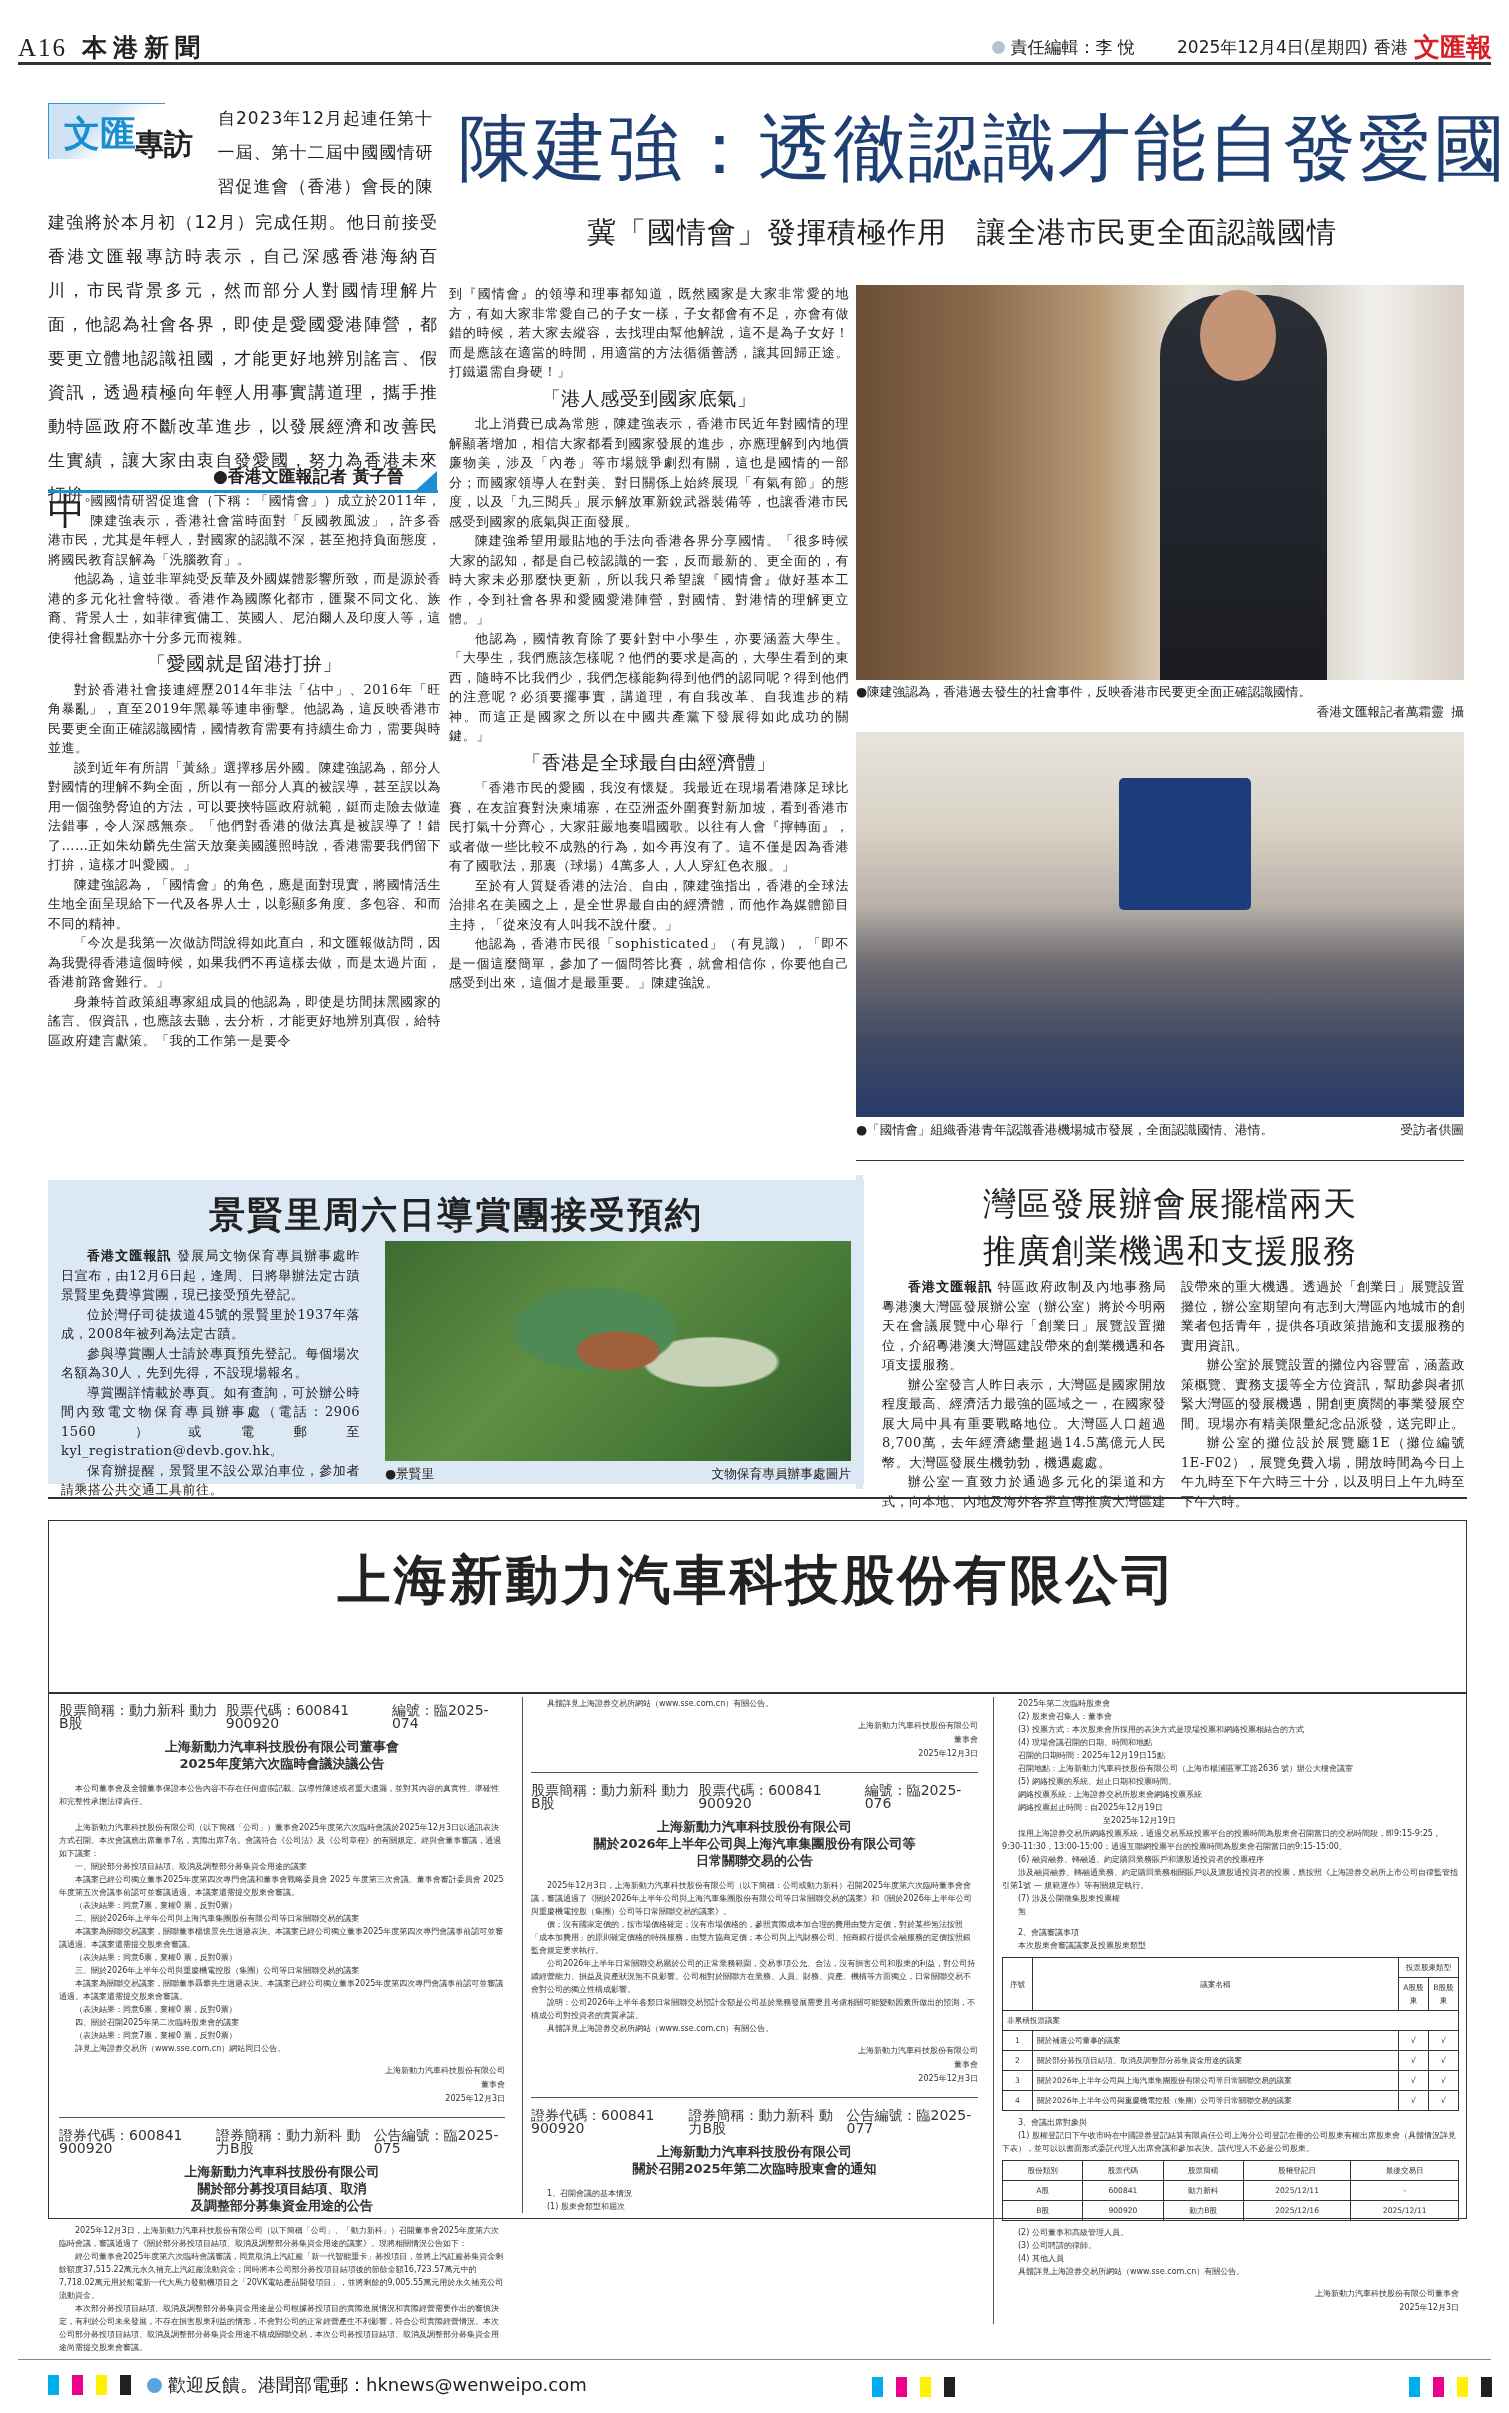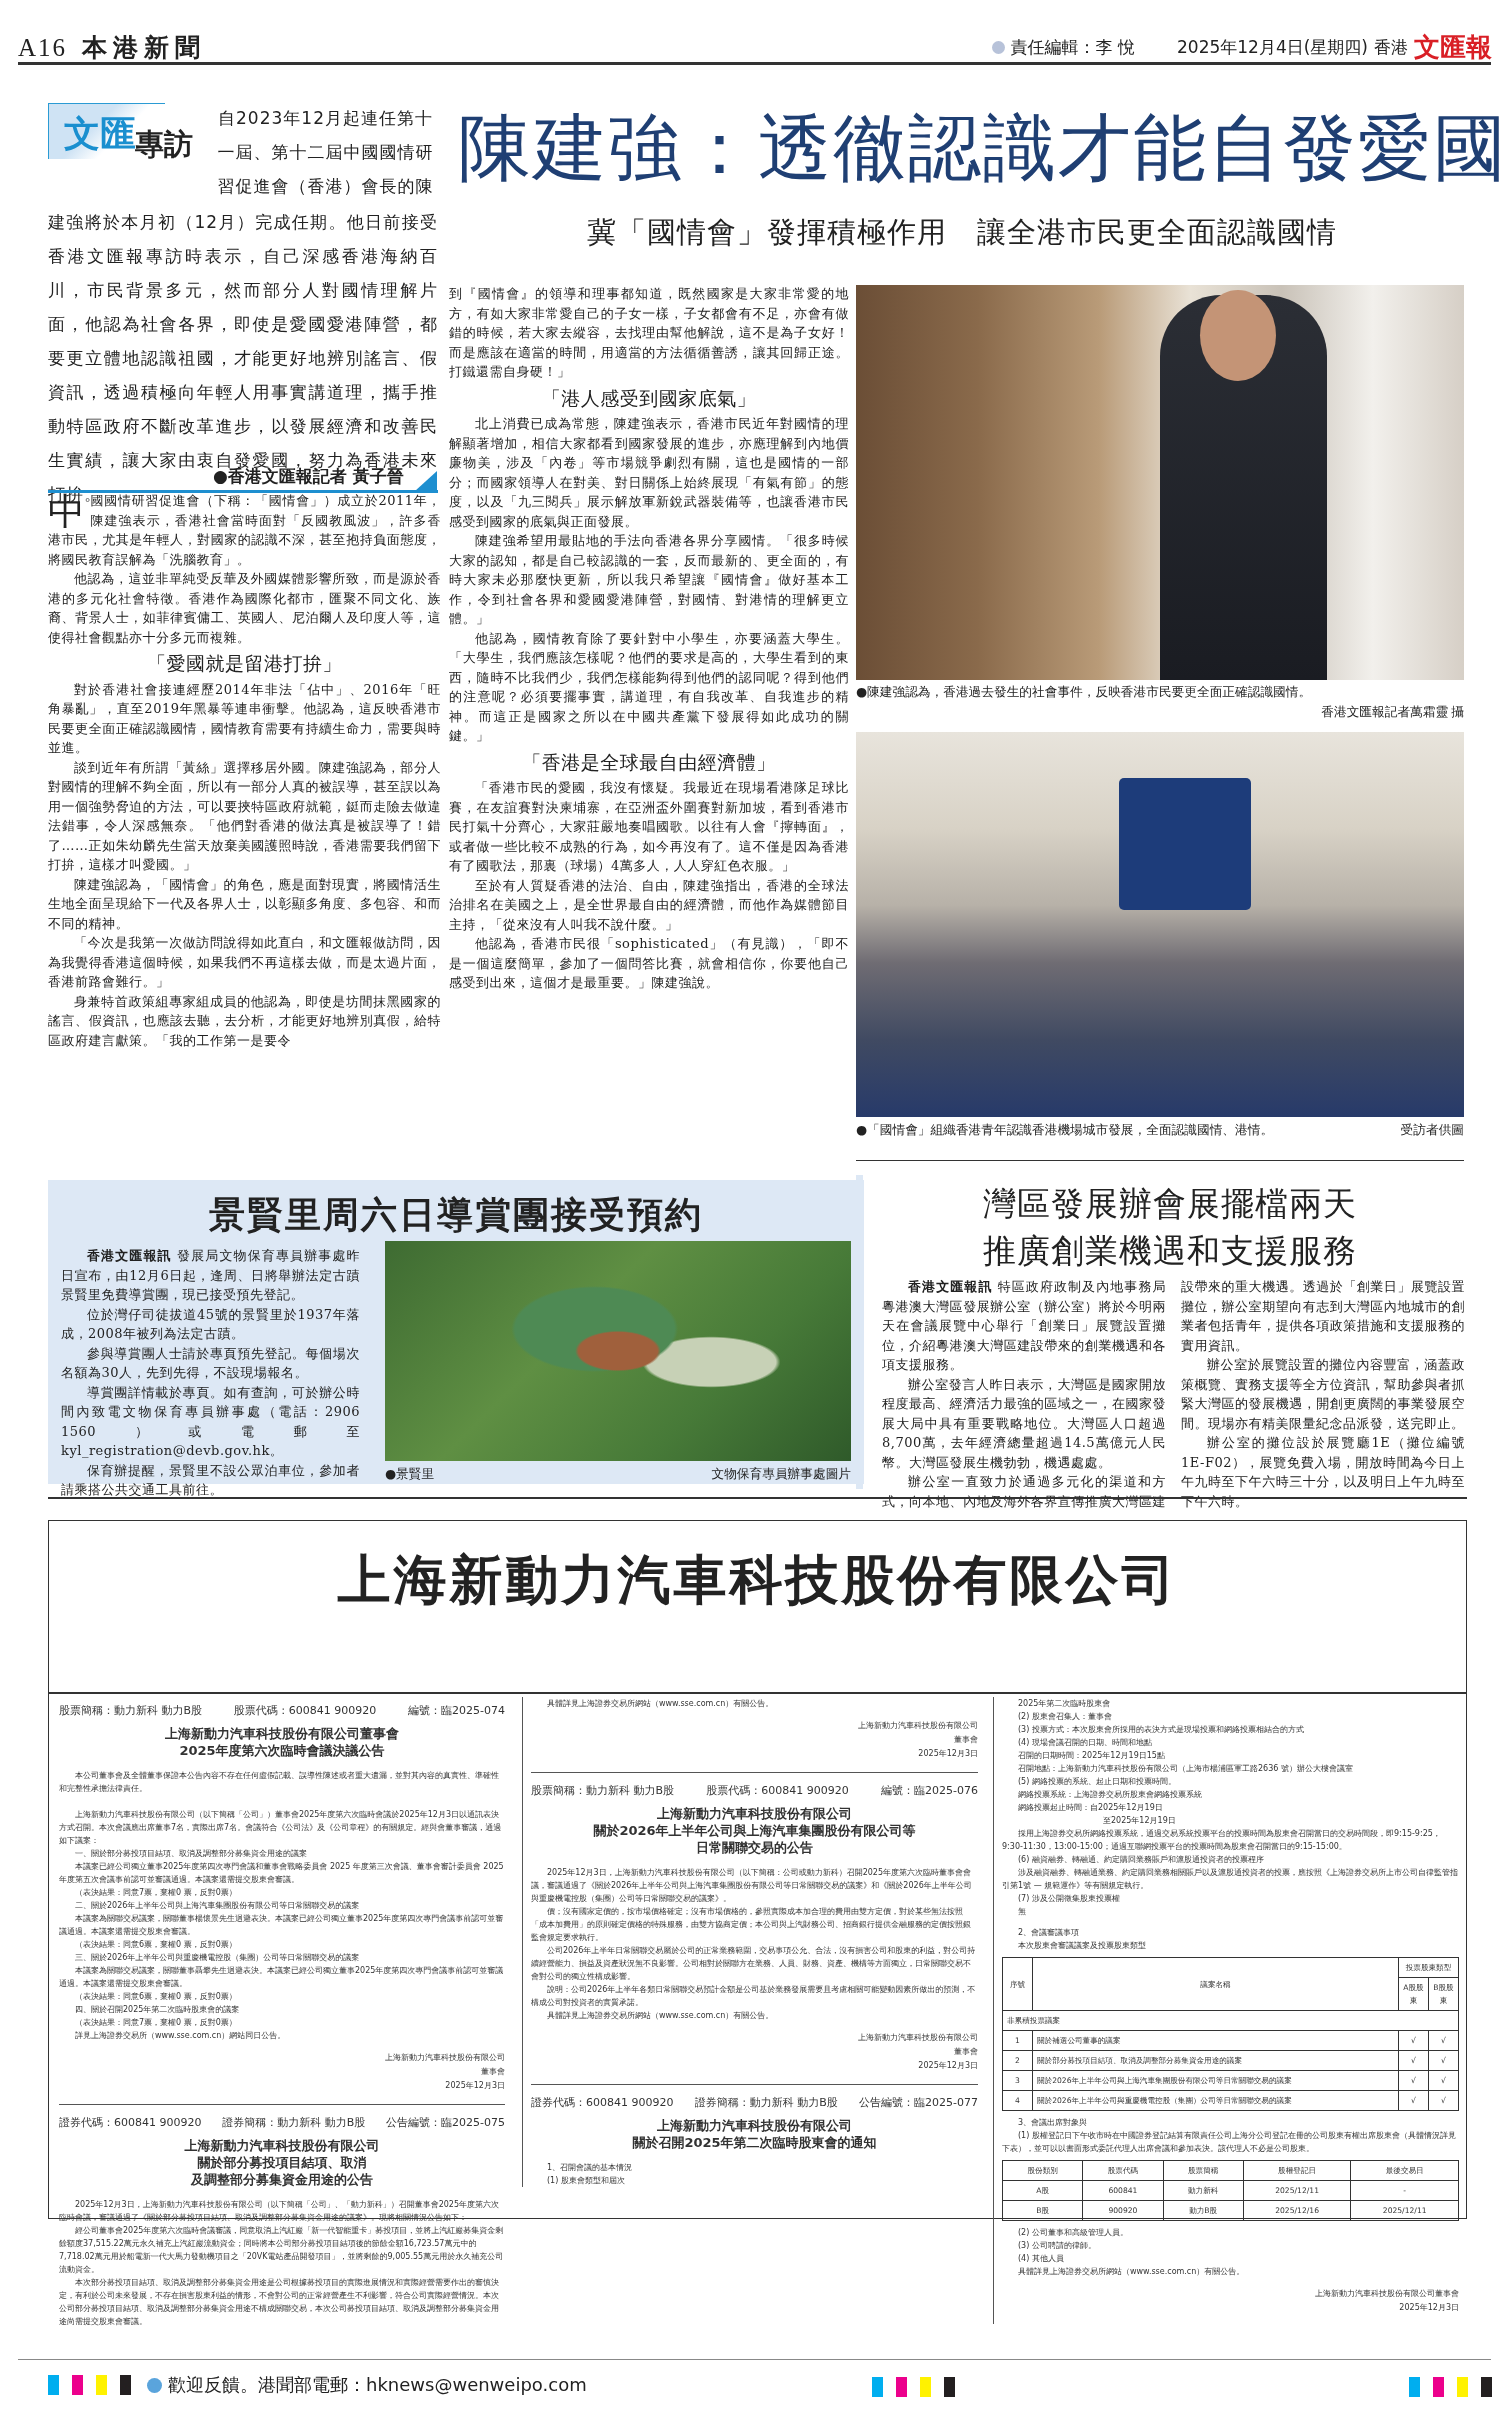--- a/index.html
+++ b/index.html
@@ -31,21 +31,21 @@
 #dropcap{float:left;font-size:37px;line-height:37px;margin:2px 5px 0 0;font-family:"DejaVu Sans",sans-serif}
 #col2{left:449px;top:284px;width:400px}
 
 #headline{left:458px;top:100px;width:1008px;font-size:73px;color:#1f3f73;font-weight:normal;letter-spacing:2px;line-height:96px;font-family:"DejaVu Sans",sans-serif;white-space:nowrap}
 #subhead{left:486px;top:213px;width:952px;text-align:center;font-size:29px;font-family:"DejaVu Sans",sans-serif;letter-spacing:1px}
 
 #photo1{left:856px;top:285px;width:608px;height:395px;background:linear-gradient(90deg,#6b4e36 0,#8a6a4b 20%,#b99b78 40%,#e9e2d6 55%,#c9c2b8 70%,#f2f0ec 85%,#d6cfc6 100%)}
 #photo1 .person{position:absolute;left:304px;top:10px;width:167px;height:385px;background:linear-gradient(#2b2e35,#1a1c22);border-radius:61px 61px 0 0}
 #photo1 .head{position:absolute;left:344px;top:5px;width:76px;height:91px;background:#c49476;border-radius:50%}
 #cap1{left:856px;top:684px;font-size:12.7px;font-family:"DejaVu Sans",sans-serif}
-#cred1{right:46px;top:704px;font-size:12.7px;font-family:Liberation Serif, serif}
+#cred1{right:46px;top:704px;font-size:12.7px;font-family:Liberation Mono, monospace}
 #photo2{left:856px;top:732px;width:608px;height:385px;background:linear-gradient(#e8e4dc 0,#d8d2c6 25%,#b7b1a8 45%,#6f6c73 60%,#404a62 80%,#273a6a 100%)}
 #photo2 .screen{position:absolute;left:263px;top:46px;width:132px;height:132px;background:#1d3c7a;border-radius:5px}
 #cap2{left:856px;top:1122px;font-size:12.7px;font-family:"DejaVu Sans",sans-serif;width:608px}
 #cap2 .credit{position:absolute;right:0;top:0}
 #rule-mid{left:856px;top:1160px;width:608px;height:1px;background:#333}
 
 #heritage{left:48px;top:1180px;width:816px;height:304px;background:#dde8f5}
 #her-title{left:48px;top:1191px;width:816px;text-align:center;font-size:36px;font-family:"DejaVu Sans",sans-serif;color:#222;font-weight:bold;letter-spacing:2px}
 #her-text{left:61px;top:1246px;width:299px;font-size:13px;line-height:19.5px}
 #her-photo{left:385px;top:1241px;width:466px;height:220px;background:
@@ -58,21 +58,21 @@
 
 #bay-bar{left:856px;top:1175px;width:7px;height:314px;background:#dde8f5}
 #bay-title{left:871px;top:1180px;width:598px;text-align:center;font-size:33px;font-family:"DejaVu Sans",sans-serif;line-height:47px;letter-spacing:1px}
 #bay-text{left:882px;top:1277px;width:583px;column-count:2;column-gap:15px;font-size:13px;line-height:19.5px}
 
 #ad-rule{left:48px;top:1497px;width:1419px;height:1.5px;background:#333}
 #ad{left:48px;top:1520px;width:1419px;height:699px;border:1.5px solid #333}
 #ad-title{left:48px;top:1545px;width:1419px;text-align:center;font-size:53px;font-weight:bold;font-family:"DejaVu Sans",sans-serif;letter-spacing:3px;color:#222}
 #ad-rule2{left:48px;top:1692px;width:1419px;height:1.5px;background:#333}
 .adcol{font-family:"DejaVu Sans",sans-serif;font-size:8px;line-height:13px;color:#333}
-.meta{display:flex;justify-content:space-between;font-size:11px;margin:7px 0}
+.meta{display:flex;justify-content:space-between;font-size:14px;margin:7px 0}
 .ad-h{font-weight:bold;font-size:13px;text-align:center;line-height:17px;margin:8px 0 10px}
 .sig{text-align:right;line-height:14px;margin:9px 0}
 .dash{border-top:0.5px solid #555;margin:11px 0}
 #adc1{left:59px;top:1697px;width:446px}
 #adc2{left:522px;top:1697px;width:456px;border-left:0.5px solid #555;padding-left:8px}
 #adc3{left:993px;top:1697px;width:466px;border-left:0.5px solid #555;padding-left:8px}
 table.t{border-collapse:collapse;width:100%;font-size:7.6px;margin:5px 0}
 table.t td,table.t th{border:0.8px solid #333;padding:3px 4px;font-weight:normal;text-align:center}
 table.t td.l{text-align:left}
 

